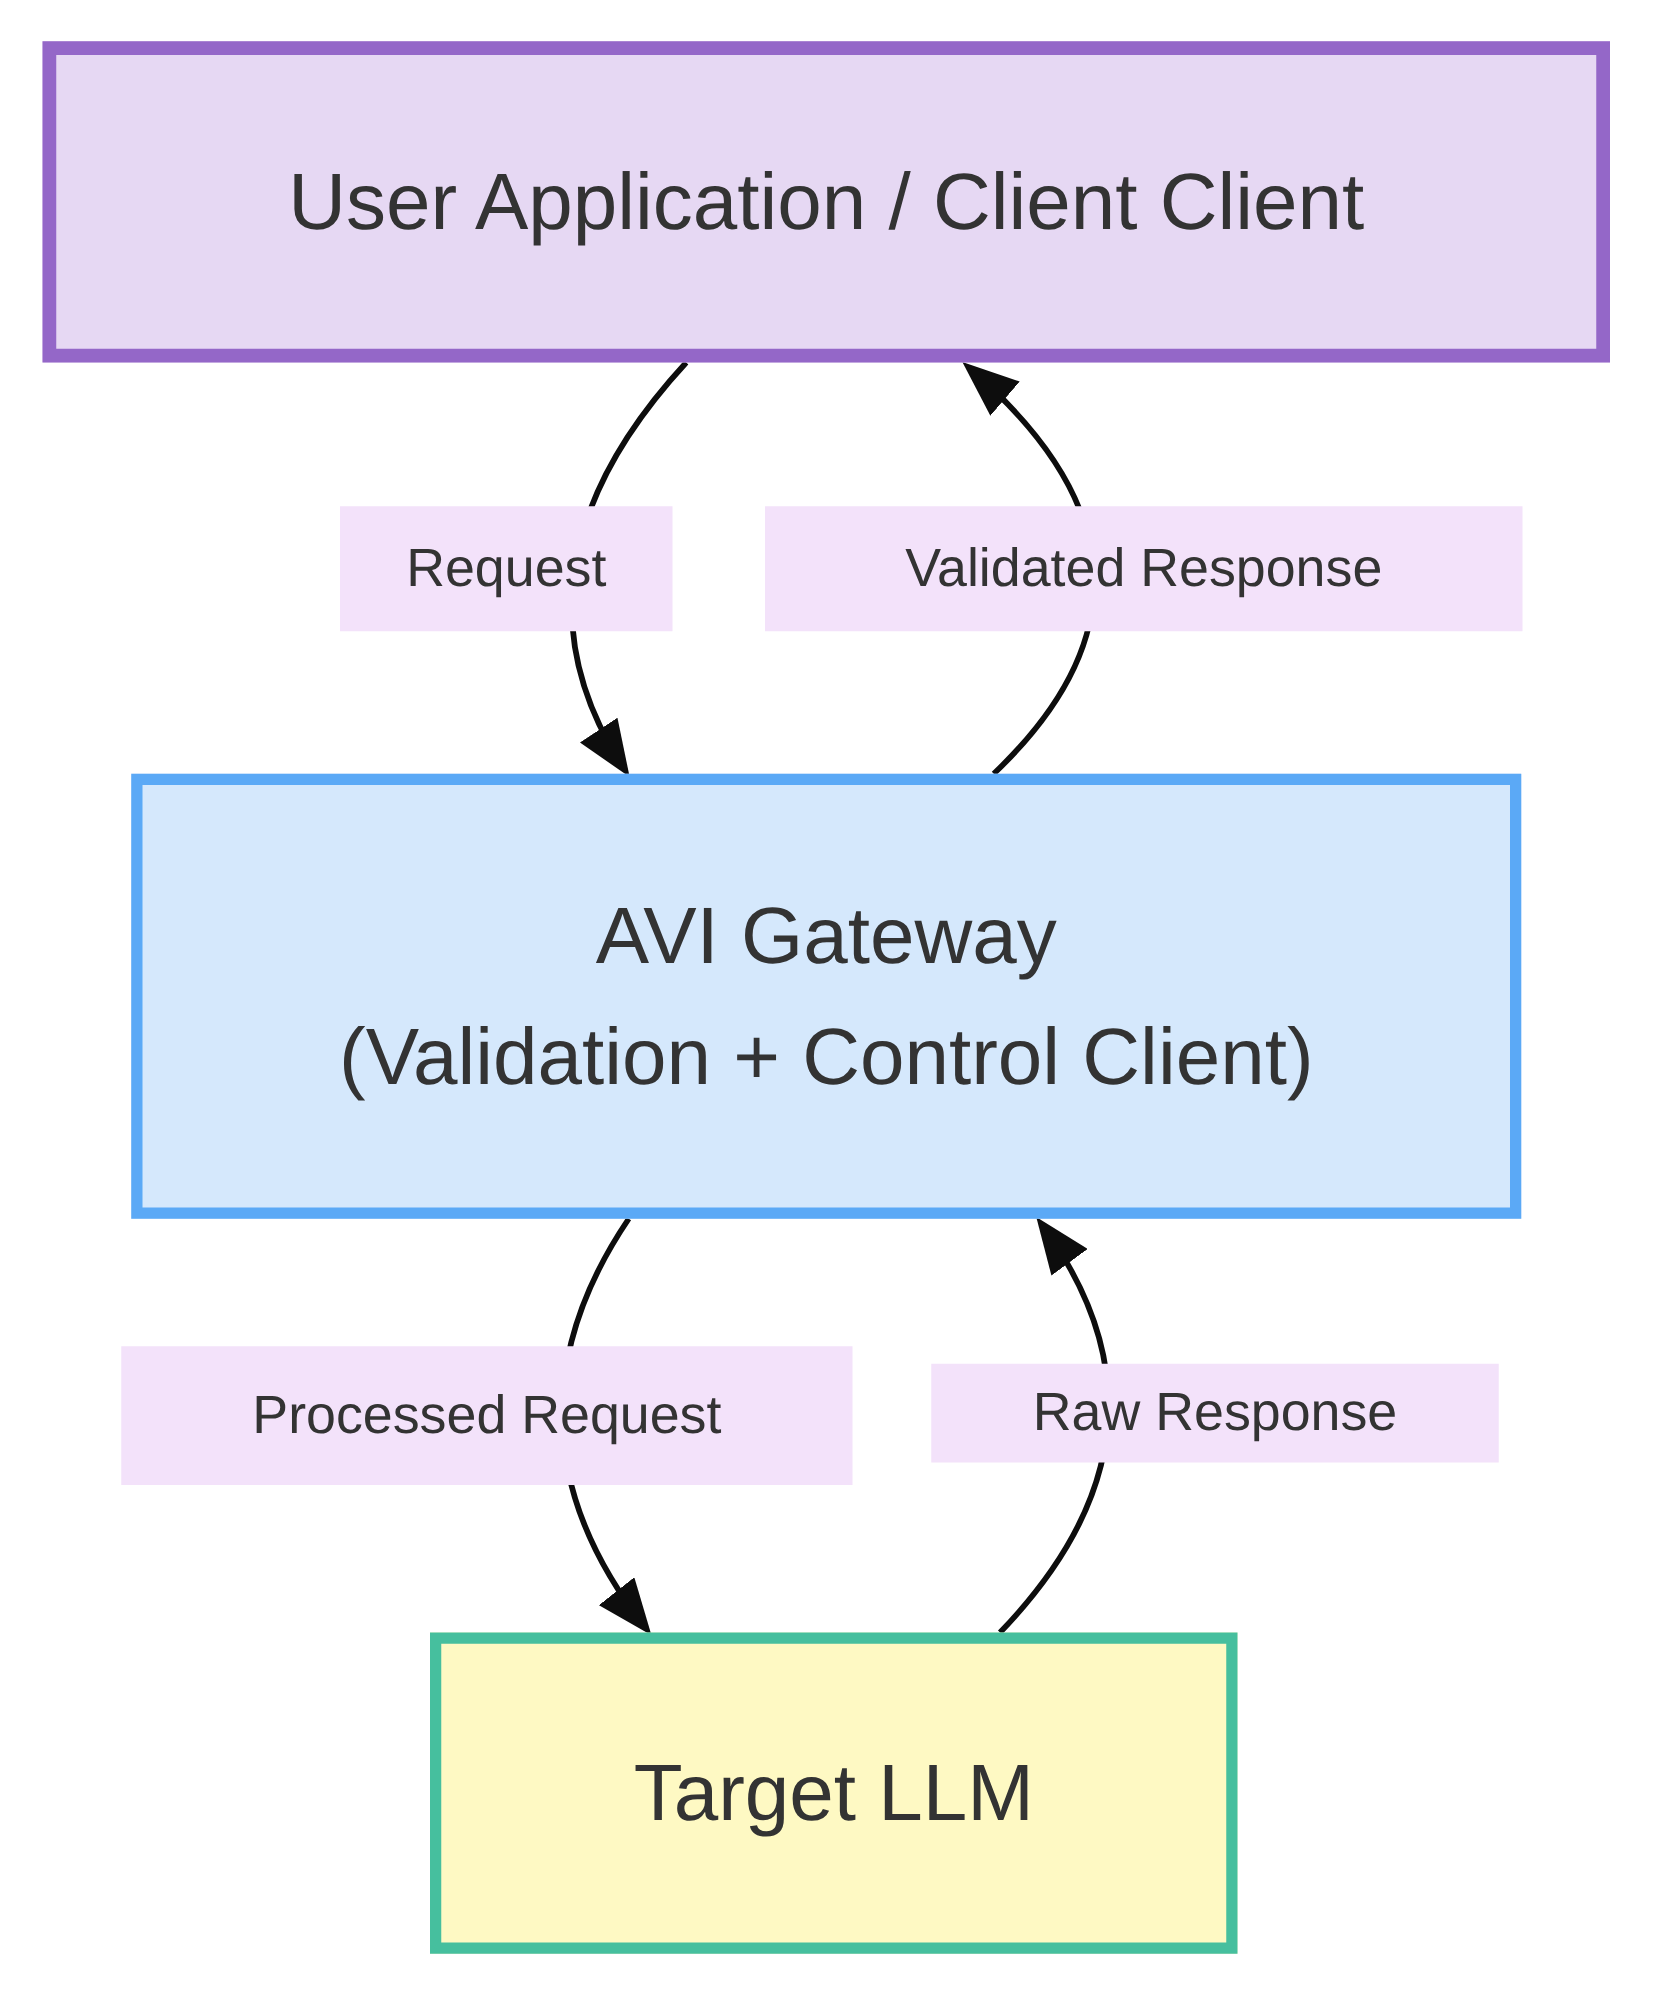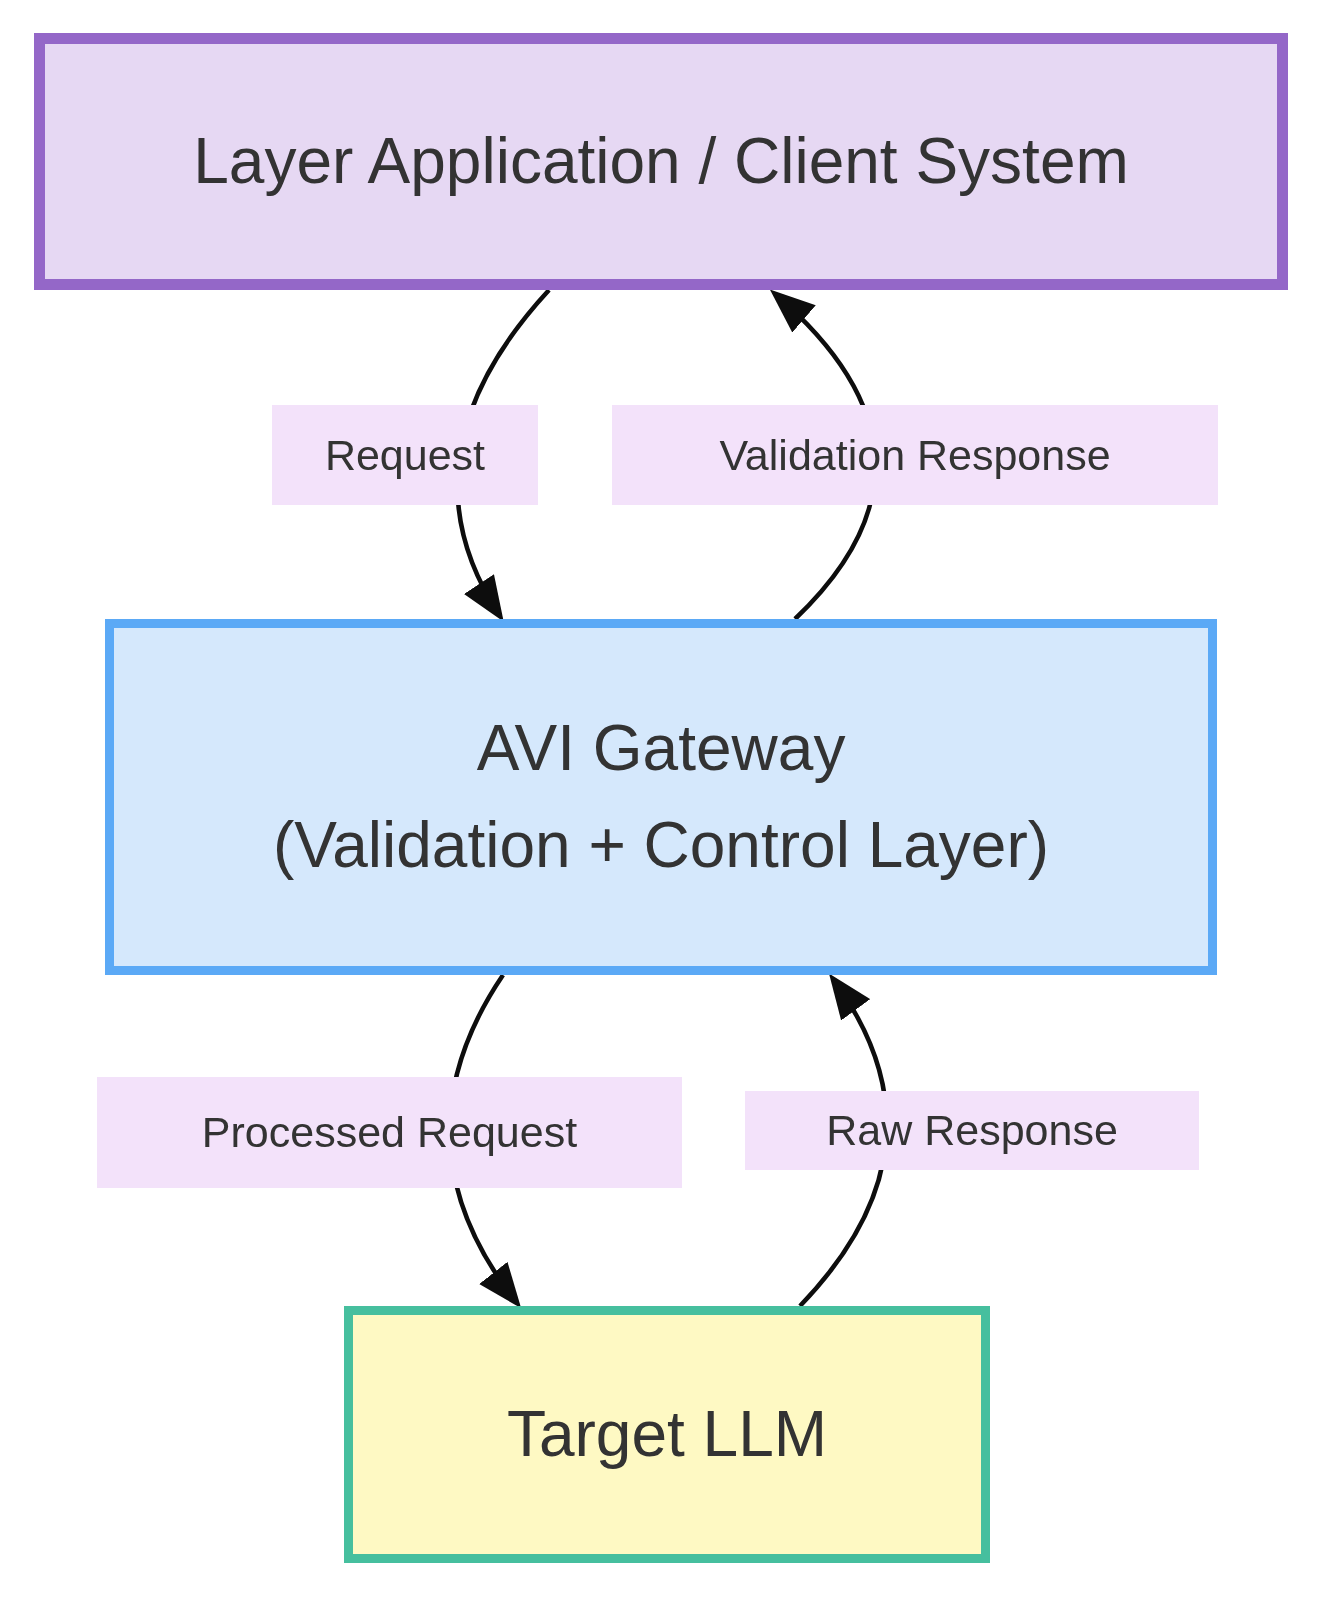--- a/index.html
+++ b/index.html
@@ -115,33 +115,33 @@
         <path d="M 0 0 L 10 4 L 0 8 Z" fill="#0d0d0d"></path>
       </marker>
     </defs>
     <path class="edge-line" d="M 549 290 Q 395 457 500 616" marker-end="url(#arrowhead)"></path>
     <path class="edge-line" d="M 795 619 Q 965 457 775 294" marker-end="url(#arrowhead)"></path>
     <path class="edge-line" d="M 503 975 Q 390 1142 517 1303" marker-end="url(#arrowhead)"></path>
     <path class="edge-line" d="M 800 1306 Q 955 1145 833 979" marker-end="url(#arrowhead)"></path>
   </svg>
 
   <div class="node node-client">
-    <span>Layer Application / Client System</span>
+    <span>User Application / Client Client</span>
   </div>
 
   <div class="node node-gateway">
     <span>AVI Gateway</span>
-    <span>(Validation + Control Layer)</span>
+    <span>(Validation + Control Client)</span>
   </div>
 
   <div class="node node-llm">
     <span>Target LLM</span>
   </div>
 
   <div class="edge-label lbl-request">Request</div>
 
-  <div class="edge-label lbl-validated">Validation Response</div>
+  <div class="edge-label lbl-validated">Validated Response</div>
 
   <div class="edge-label lbl-processed">Processed Request</div>
 
   <div class="edge-label lbl-raw">Raw Response</div>
 
 </div>
 
 </body></html>

